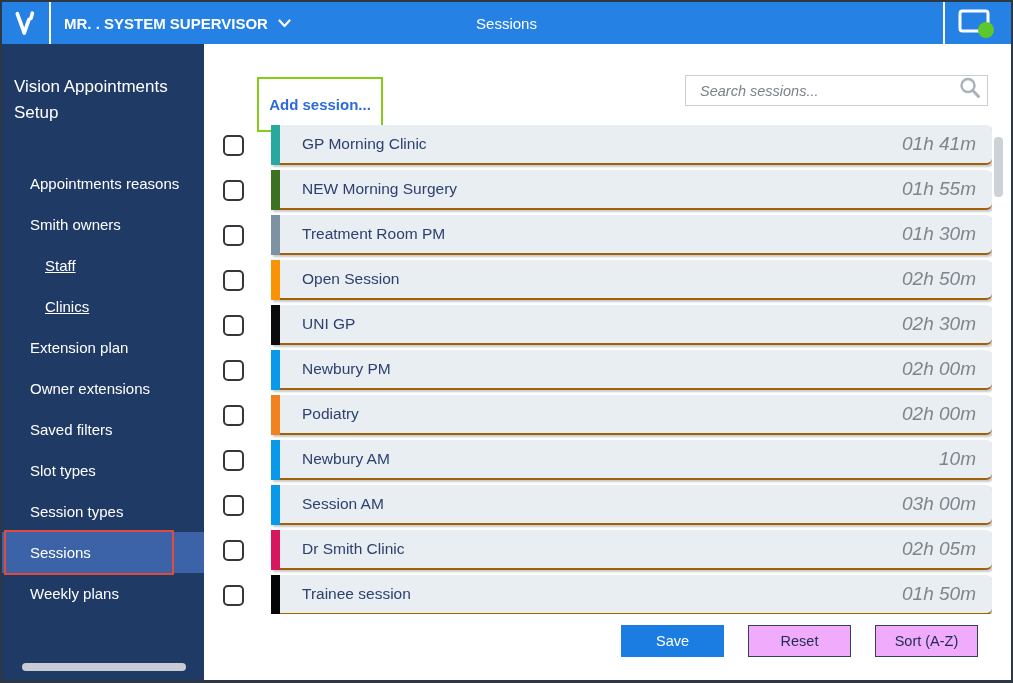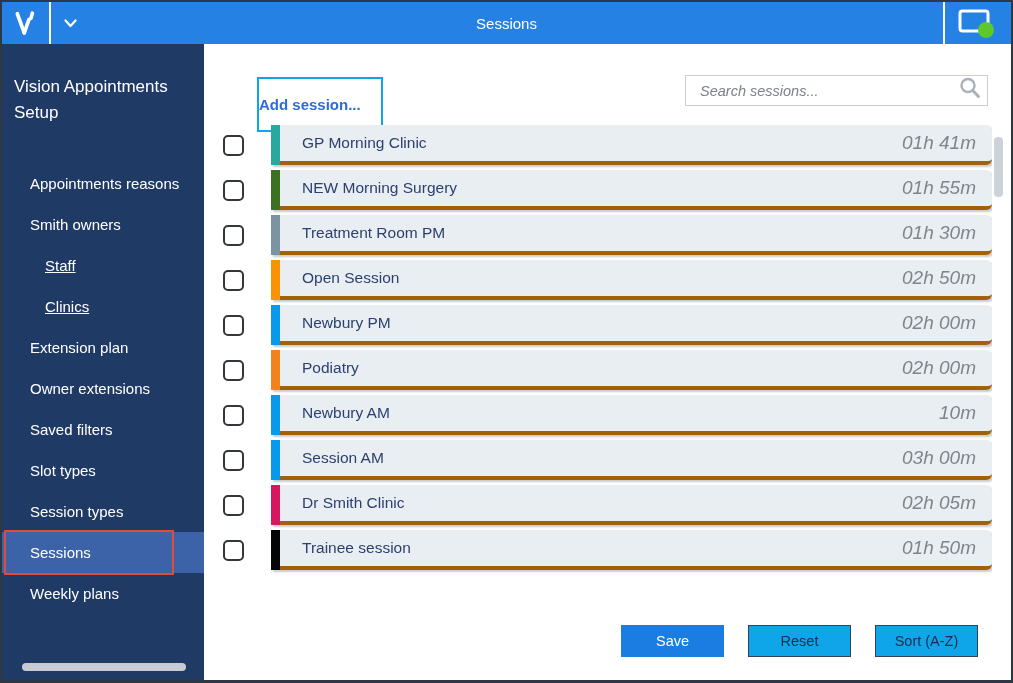--- a/index.html
+++ b/index.html
@@ -25,58 +25,59 @@
   .sidebar-title { padding: 30px 12px 0 12px; font-size: 17px; line-height: 1.55; color: #fff; }
   .nav { position: absolute; top: 119px; left: 0; right: 0; }
   .nav-item { position: relative; height: 41px; display: flex; align-items: center; padding-left: 28px; font-size: 15px; color: #fff; cursor: pointer; }
   .nav-item.indent-2 { padding-left: 43px; text-decoration: underline; }
   .nav-item.selected { background: #3c63a7; }
   .nav-item.annotated::after { content: ""; position: absolute; left: 2px; right: 30px; top: -2px; bottom: -2px; border: 2px solid #e14b3b; pointer-events: none; }
   .sidebar-scrollbar { position: absolute; bottom: 9px; left: 20px; right: 18px; height: 8px; border-radius: 4px; background: #c7ccd4; cursor: pointer; }
 
   
   .main { position: absolute; top: 42px; left: 202px; right: 0; bottom: 0; background: #fff; }
-  .add-annotation { position: absolute; left: 53px; top: 33px; width: 126px; height: 55px; border: 2px solid #0ea5e9; display: flex; align-items: center; }
+  .add-annotation { position: absolute; left: 53px; top: 33px; width: 126px; height: 55px; border: 2px solid #84cc16; display: flex; align-items: center; justify-content: center; }
   .add-link { color: #2b6cd9; font-weight: bold; font-size: 15px; cursor: pointer; }
 
   .searchbox { position: absolute; top: 31px; right: 23px; width: 303px; height: 31px; border: 1px solid #c9ced4; background: #fff; display: flex; align-items: flex-start; }
   .searchbox input { flex: 1; border: none; outline: none; height: 100%; padding: 0 4px 0 14px; font-family: "Liberation Sans", sans-serif; font-size: 14.5px; font-style: italic; color: #444; }
   .searchbox input::placeholder { color: #7c828a; font-style: italic; opacity: 1; }
   .search-icon { width: 34px; display: flex; align-items: center; justify-content: center; cursor: pointer; }
 
   .session-list { position: absolute; left: 19px; top: 81px; width: 769px; height: 489px; overflow: hidden; }
   .session-row { display: flex; align-items: center; height: 40px; margin-bottom: 5px; }
   .checkbox { width: 21px; height: 21px; flex: 0 0 21px; border: 2px solid #33373c; border-radius: 5px; background: #fff; margin-right: 27px; cursor: pointer; }
-  .row-body { position: relative; flex: 1; height: 40px; background: #e9eef2; border-radius: 0 6px 6px 0; border-bottom: 4px solid #a16207; box-shadow: 2px 2px 2px rgba(40,48,60,0.25); display: flex; align-items: center; }
+  .row-body { position: relative; flex: 1; height: 40px; background: #e9eef2; border-radius: 0 6px 6px 0; border-bottom: 2px solid #a16207; box-shadow: 2px 2px 2px rgba(40,48,60,0.25); display: flex; align-items: center; }
   .color-bar { position: absolute; left: 0; top: 0; width: 9px; height: 40px; }
   .session-name { padding-left: 31px; font-size: 15.5px; color: #2d4070; white-space: nowrap; }
   .session-duration { margin-left: auto; padding-right: 16px; font-size: 19px; font-style: italic; color: #7e858c; white-space: nowrap; }
 
   .v-scrollbar { position: absolute; right: 8px; top: 93px; width: 9px; height: 60px; border-radius: 4px; background: #cdd2d8; cursor: pointer; }
 
   .footer-actions { position: absolute; left: 417px; bottom: 23px; display: flex; gap: 24px; }
   .btn { height: 32px; font-family: "Liberation Sans", sans-serif; font-size: 14.5px; cursor: pointer; display: flex; align-items: center; justify-content: center; }
   .btn-save { width: 103px; background: #1b7ce2; color: #fff; border: 1px solid #1b7ce2; }
-  .btn-outline { width: 103px; background: #0ea5e9; color: #1f2c4d; border: 1px solid #33415c; }
+  .btn-outline { width: 103px; background: #f0abfc; color: #1f2c4d; border: 1px solid #33415c; }
 </style>
 </head>
 <body>
 
 <div class="app">
 
   <div class="topbar">
     <div class="logo-box">
       <svg width="30" height="30" viewBox="0 0 26 26">
         <path d="M5.5 5 L11.5 21.5" stroke="#ffffff" stroke-width="3.2" stroke-linecap="round" fill="none"></path>
         <path d="M11.5 21.5 L15.5 10" stroke="#ffffff" stroke-width="3.2" stroke-linecap="round" fill="none"></path>
         <path d="M18.5 4.5 L17.3 9" stroke="#ffffff" stroke-width="3.2" stroke-linecap="round" fill="none"></path>
       </svg>
     </div>
     <div class="topbar-sep-left"></div>
     <div class="user-menu">
+      <span>MR. . SYSTEM SUPERVISOR</span>
       <svg width="13" height="9" viewBox="0 0 13 9">
         <polyline points="1.5,1.5 6.5,7 11.5,1.5" stroke="#ffffff" stroke-width="2.2" fill="none" stroke-linecap="round" stroke-linejoin="round"></polyline>
       </svg>
     </div>
     <div class="topbar-title">Sessions</div>
     <div class="topbar-sep-right"></div>
     <div class="monitor-box">
       <svg width="40" height="32" viewBox="0 0 40 32">
         <rect x="5" y="4" width="28" height="20" rx="2.5" fill="none" stroke="#ffffff" stroke-width="3"></rect>
         <circle cx="31" cy="23" r="8" fill="#5dc829"></circle>
@@ -182,20 +183,28 @@
 
         <div class="session-row">
           <div class="checkbox"></div>
           <div class="row-body">
             <div class="color-bar" style="background: rgb(248, 147, 5);"></div>
             <span class="session-name">Open Session</span>
             <span class="session-duration">02h 50m</span>
           </div>
         </div>
 
+        <div class="session-row">
+          <div class="checkbox"></div>
+          <div class="row-body">
+            <div class="color-bar" style="background: rgb(11, 11, 11);"></div>
+            <span class="session-name">UNI GP</span>
+            <span class="session-duration">02h 30m</span>
+          </div>
+        </div>
 
         <div class="session-row">
           <div class="checkbox"></div>
           <div class="row-body">
             <div class="color-bar" style="background: rgb(8, 153, 233);"></div>
             <span class="session-name">Newbury PM</span>
             <span class="session-duration">02h 00m</span>
           </div>
         </div>
 

